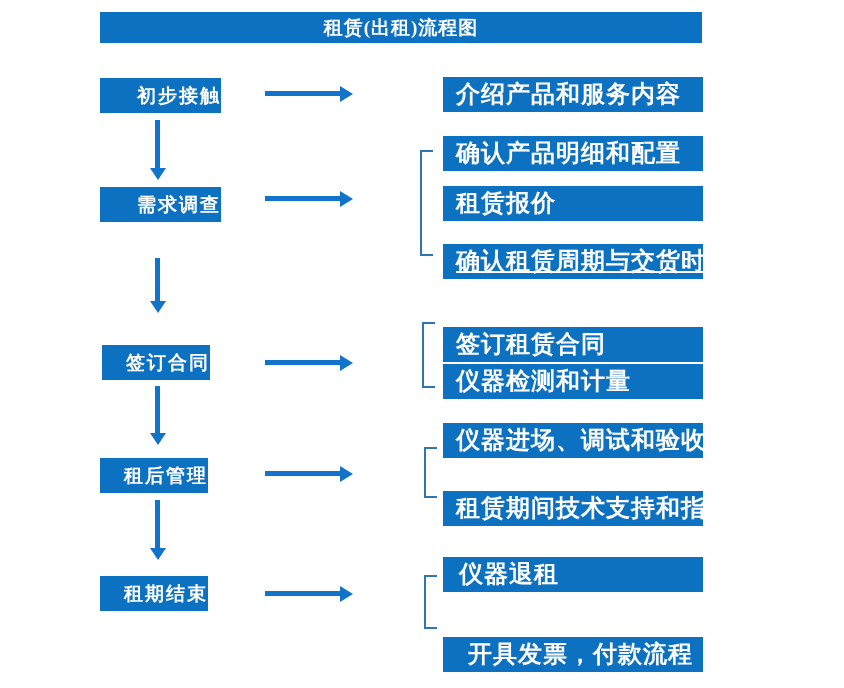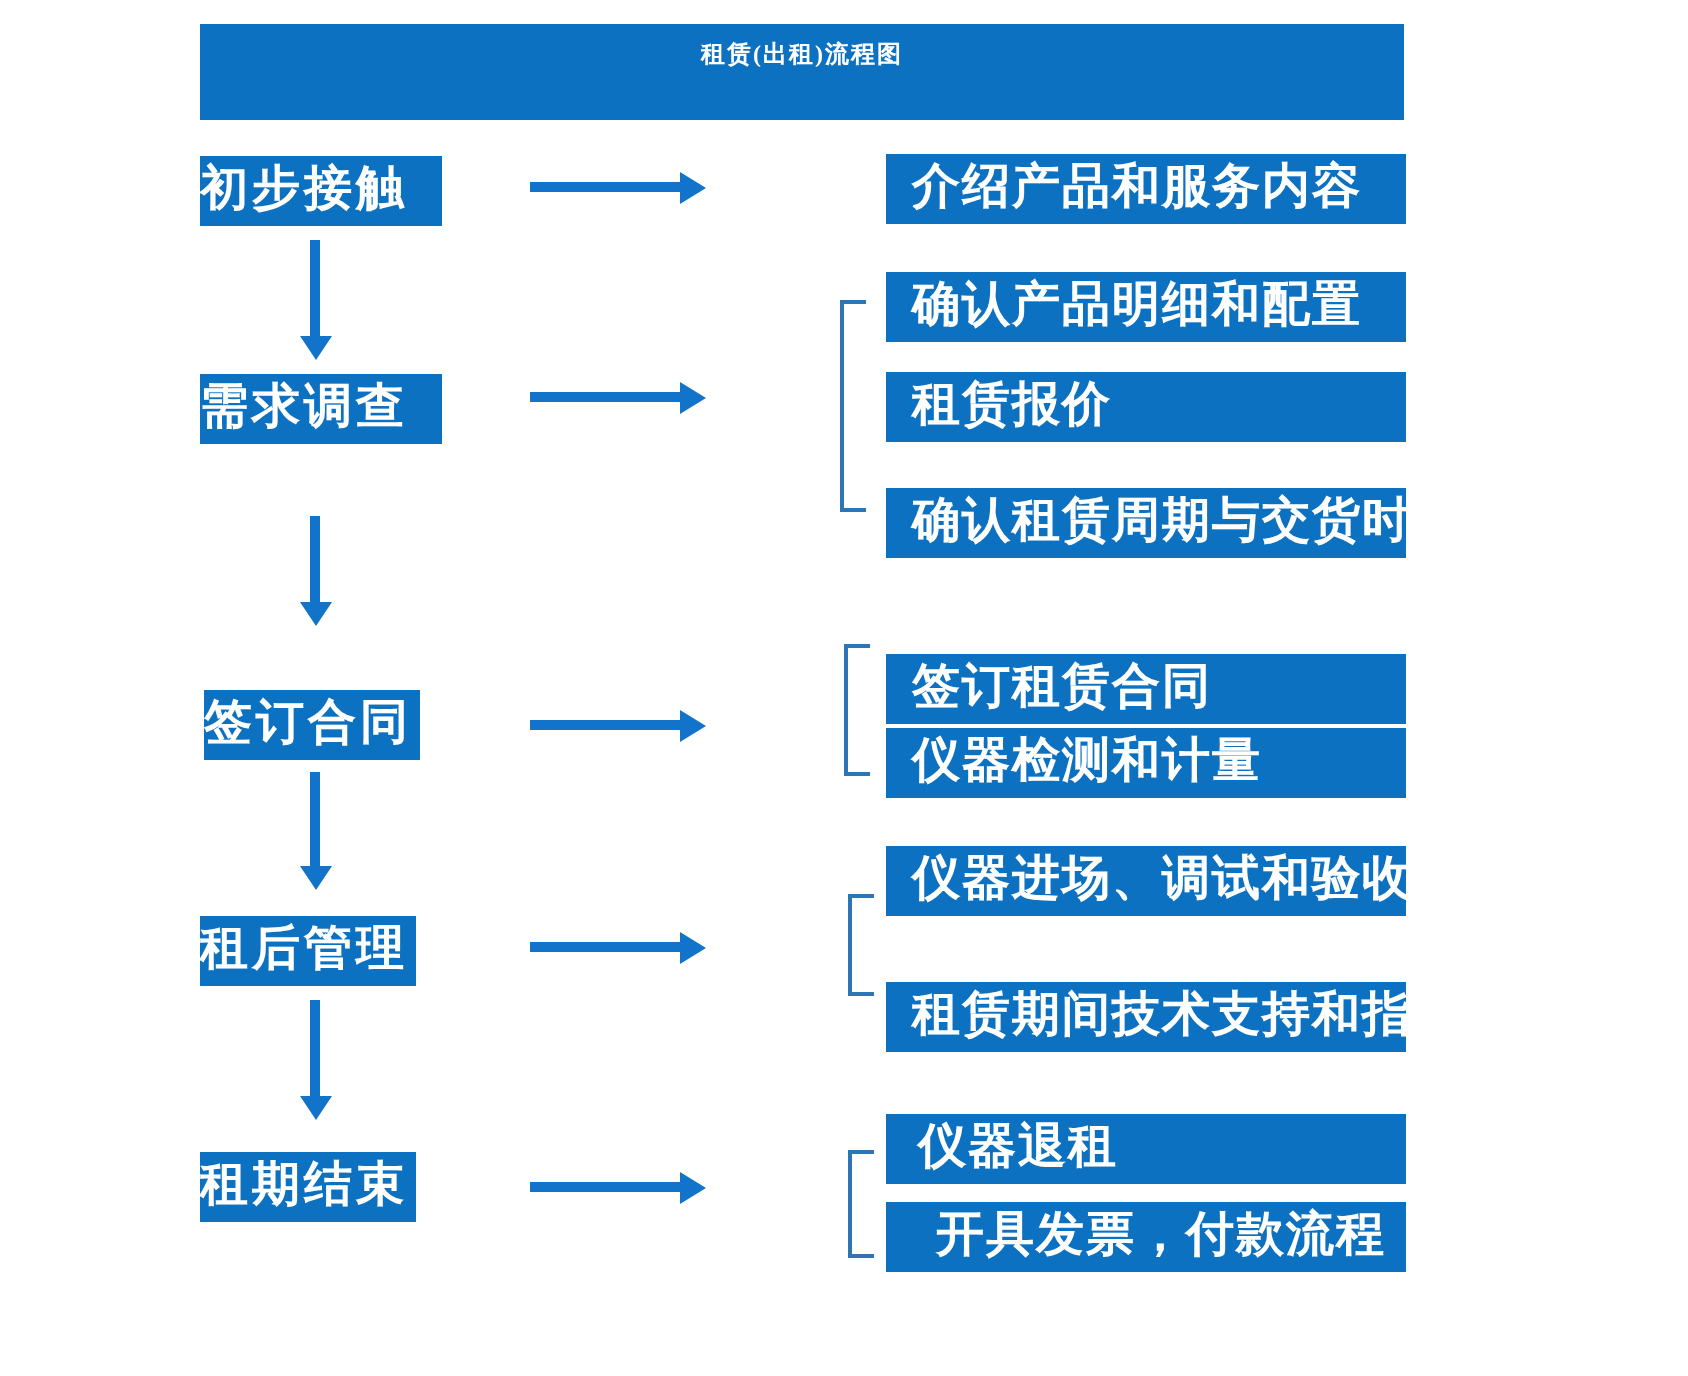--- a/index.html
+++ b/index.html
@@ -14,40 +14,40 @@
     position:absolute;
     background:#0d71c1;
     color:#ffffff;
     font-weight:bold;
     height:35px;
     line-height:35px;
     box-sizing:border-box;
     white-space:nowrap;
   }
   .title-bar{
-    left:100px;top:12px;width:602px;height:48px;line-height:31px;
-    text-align:center;font-size:12px;letter-spacing:1px;
+    left:100px;top:12px;width:602px;height:31px;line-height:31px;
+    text-align:center;font-size:19px;letter-spacing:1px;
   }
-  .stage{width:121px;text-align:left;font-size:24px;letter-spacing:2px;}
+  .stage{width:121px;text-align:right;font-size:19px;letter-spacing:2px;}
   .stage.s1{left:100px;top:78px;}
   .stage.s2{left:100px;top:187px;}
   .stage.s3{left:102px;top:345px;width:108px;}
   .stage.s4{left:100px;top:458px;width:108px;}
   .stage.s5{left:100px;top:576px;width:108px;}
   .detail{left:443px;width:260px;text-align:left;padding-left:13px;font-size:24px;letter-spacing:1px;}
   .detail.d1{top:77px;}
   .detail.d2{top:136px;}
   .detail.d3{top:186px;}
-  .detail.d4{top:244px;}
+  .detail.d4{top:244px;text-decoration:underline;}
   .detail.d5{top:327px;}
   .detail.d6{top:364px;}
   .detail.d7{top:423px;}
   .detail.d8{top:491px;}
   .detail.d9{top:557px;padding-left:16px;}
-  .detail.d10{top:601px;padding-left:25px;}
+  .detail.d10{top:637px;padding-left:25px;}
 
   
   .h-arrow{
     position:absolute;left:265px;width:75px;height:5px;background:#1173c9;
   }
   .h-arrow::after{
     content:"";position:absolute;right:-13px;top:50%;transform:translateY(-50%);
     width:0;height:0;
     border-left:13px solid #1173c9;
     border-top:8px solid transparent;

